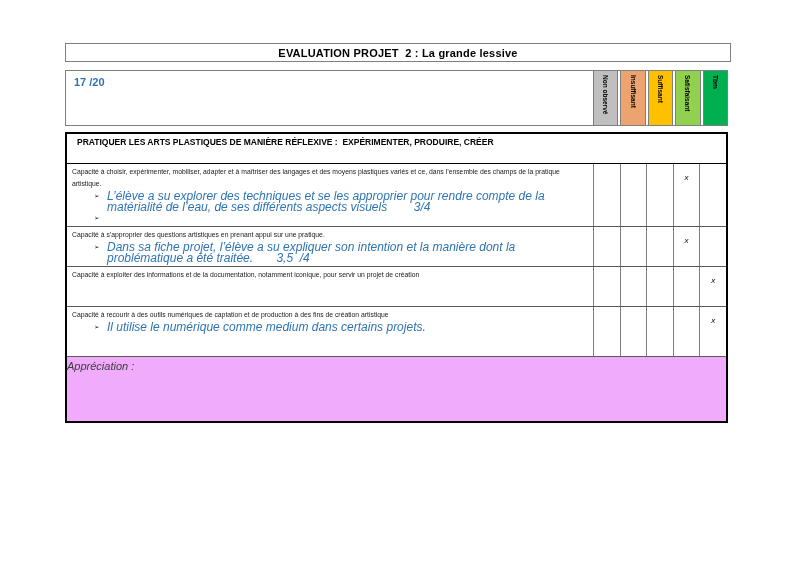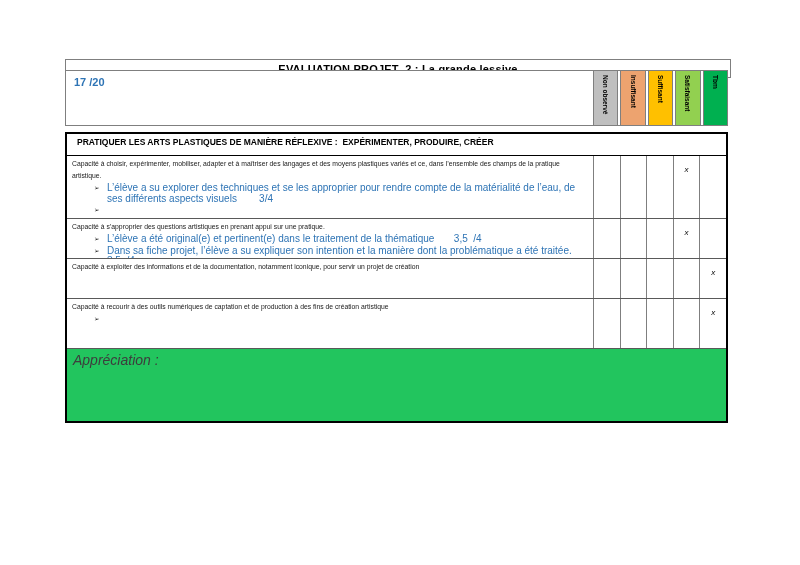--- a/index.html
+++ b/index.html
@@ -5,21 +5,21 @@
   html,body{margin:0;padding:0;background:#fff;}
   .page{
     position:relative;width:800px;height:565px;background:#fff;overflow:hidden;
     font-family:"Liberation Sans",sans-serif;color:#1a1a1a;
   }
   
   .title-box{
     position:absolute;left:65px;top:43px;width:666px;height:19px;
     border:1px solid #7F7F7F;box-sizing:border-box;
     display:flex;align-items:center;justify-content:center;
-    font-size:11px;font-weight:bold;white-space:pre;letter-spacing:.2px;color:#000;margin-top:16px;
+    font-size:11px;font-weight:bold;white-space:pre;letter-spacing:.2px;color:#000;
   }
   
   .score-box{
     position:absolute;left:65px;top:70px;width:663px;height:56px;
     border:1px solid #7F7F7F;box-sizing:border-box;background:#fff;
   }
   .score{
     position:absolute;left:8px;top:5px;
     font-size:11px;font-weight:bold;color:#2E74B5;white-space:pre;
   }
@@ -35,48 +35,48 @@
     writing-mode:vertical-rl;white-space:nowrap;
     font-size:6.5px;font-weight:bold;color:#000;
   }
   
   .main-table{
     position:absolute;left:65px;top:132px;width:663px;height:291px;
     border:2px solid #000;box-sizing:border-box;background:#fff;
     display:flex;flex-direction:column;
   }
   .section-row{
-    height:22px;flex:none;border-bottom:1.5px solid #000;box-sizing:border-box;
+    height:30px;flex:none;border-bottom:1.5px solid #000;box-sizing:border-box;
     font-size:8.5px;font-weight:bold;padding:3px 0 0 10px;white-space:pre-wrap;color:#000;
     overflow:hidden;
   }
   .trow{
     position:relative;flex:none;border-bottom:1px solid #595959;box-sizing:border-box;
     overflow:hidden;
   }
   .ttext{width:517px;padding:2px 0 0 5px;box-sizing:border-box;}
   .capacity{
     font-size:6.8px;line-height:12px;white-space:pre-wrap;color:#1a1a1a;
   }
   .bullet{display:flex;margin:1px 0 0 22px;}
   .arrow{flex:none;width:13px;font-size:6.5px;color:#222;padding-top:1px;font-style:normal;}
   .btext{
-    font-size:10px;color:#2E74B5;line-height:10.5px;white-space:pre-wrap;
+    font-size:12px;font-style:italic;color:#2E74B5;line-height:10.5px;white-space:pre-wrap;
   }
   .rcells{
     position:absolute;left:526px;top:0;bottom:0;right:0;display:flex;
   }
   .rcell{
     flex:1;border-left:1px solid #7F7F7F;box-sizing:border-box;
     text-align:center;padding-top:2px;
   }
   .mark{font-size:8px;font-style:italic;color:#000;}
   .appreciation{
-    flex:1;background:#22c55e;padding:3px 0 0 6px;box-sizing:border-box;
-    font-size:14px;font-style:italic;color:#3d3d3d;
+    flex:1;background:#f0abfc;padding:3px 0 0 0;box-sizing:border-box;
+    font-size:11px;font-style:italic;color:#3d3d3d;
   }
 </style>
 </head>
 <body>
 
 <div class="page">
 
   <div class="title-box">EVALUATION PROJET  2 : La grande lessive</div>
 
   <div class="score-box">
@@ -122,24 +122,20 @@
         <div class="rcell"><span class="mark">x</span></div>
         <div class="rcell"><span class="mark"></span></div>
       </div>
     </div>
 
     <div class="trow" style="height:40px">
       <div class="ttext">
         <div class="capacity">Capacité à s’approprier des questions artistiques en prenant appui sur une pratique.</div>
         <div class="bullet">
           <span class="arrow">➢</span>
-          <span class="btext">L’élève a été original(e) et pertinent(e) dans le traitement de la thématique       3,5  /4</span>
-        </div>
-        <div class="bullet">
-          <span class="arrow">➢</span>
           <span class="btext">Dans sa fiche projet, l’élève a su expliquer son intention et la manière dont la problématique a été traitée.       3,5  /4</span>
         </div>
       </div>
       <div class="rcells">
         <div class="rcell"><span class="mark"></span></div>
         <div class="rcell"><span class="mark"></span></div>
         <div class="rcell"><span class="mark"></span></div>
         <div class="rcell"><span class="mark">x</span></div>
         <div class="rcell"><span class="mark"></span></div>
       </div>
@@ -156,20 +152,21 @@
         <div class="rcell"><span class="mark"></span></div>
         <div class="rcell"><span class="mark">x</span></div>
       </div>
     </div>
 
     <div class="trow" style="height:50px">
       <div class="ttext">
         <div class="capacity">Capacité à recourir à des outils numériques de captation et de production à des fins de création artistique</div>
         <div class="bullet">
           <span class="arrow">➢</span>
+          <span class="btext">Il utilise le numérique comme medium dans certains projets.</span>
         </div>
       </div>
       <div class="rcells">
         <div class="rcell"><span class="mark"></span></div>
         <div class="rcell"><span class="mark"></span></div>
         <div class="rcell"><span class="mark"></span></div>
         <div class="rcell"><span class="mark"></span></div>
         <div class="rcell"><span class="mark">x</span></div>
       </div>
     </div>

